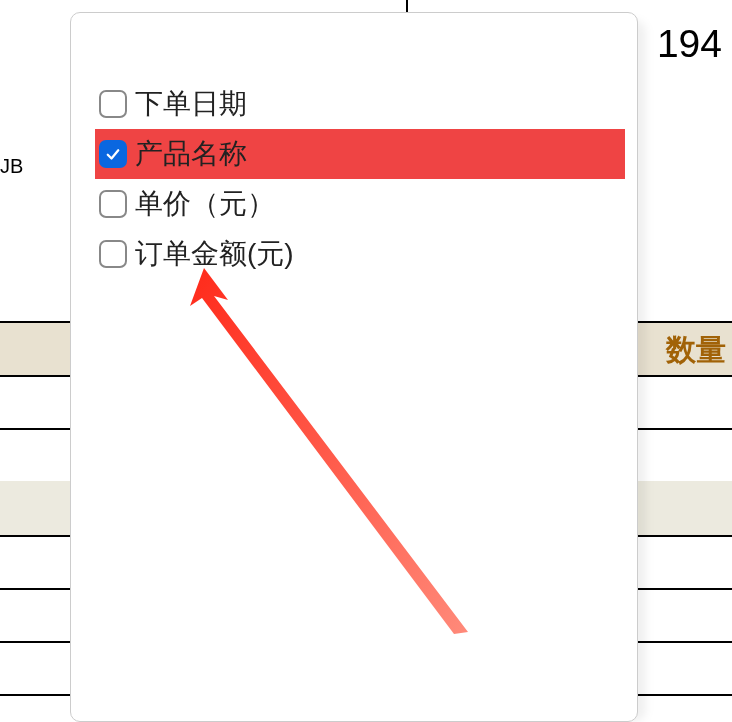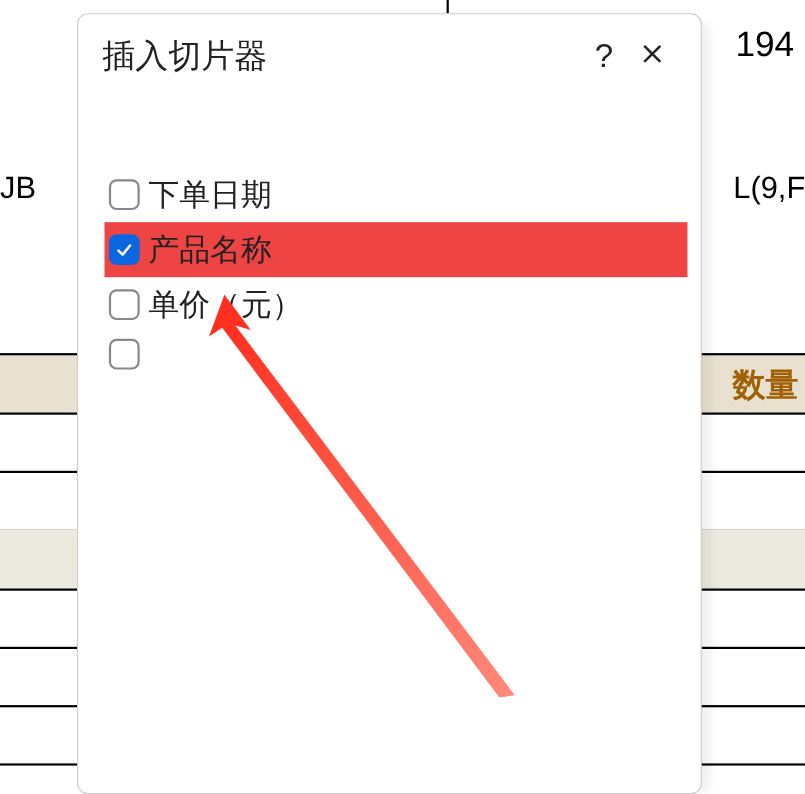--- a/index.html
+++ b/index.html
@@ -36,28 +36,28 @@
       background: #000;
     }
     .header-cell-text {
       position: absolute;
       font-size: 30px;
       font-weight: bold;
       color: #a16207;
     }
     .formula-text {
       position: absolute;
-      font-size: 28px;
+      font-size: 20px;
       color: #000;
     }
     .right-num {
       position: absolute;
       right: 10px;
       top: 22px;
-      font-size: 32px;
+      font-size: 39px;
       color: #000;
     }
     .header-band {
       position: absolute;
       top: 321px;
       left: 0;
       right: 0;
       height: 54px;
       background: #e8e1d0;
     }
@@ -160,49 +160,38 @@
       pointer-events: none;
     }
   </style>
 </head>
 <body>
 
 <div class="spreadsheet-bg">
   <div class="col-divider-top"></div>
   <span class="right-num">194</span>
   <span class="formula-text" style="top:155px; left:0;">JB</span>
-  <span class="formula-text" style="top:155px; right:0;">L(9,F</span>
 
   <div class="header-band"></div>
   <span class="header-cell-text" style="top:330px; right:6px;">数量</span>
 
   <div class="row-border" style="top:321px;"></div>
   <div class="row-border" style="top:375px;"></div>
   <div class="row-border" style="top:428px;"></div>
   <div class="row-border" style="top:481px;"></div>
   <div class="selected-row"></div>
   <div class="row-border" style="top:535px;"></div>
   <div class="row-border" style="top:588px;"></div>
   <div class="row-border" style="top:641px;"></div>
   <div class="row-border" style="top:694px;"></div>
 </div>
 
 <div class="dialog-shadow"></div>
 
 <div class="dialog">
-  <div class="dialog-titlebar">
-    <div class="dialog-title">插入切片器</div>
-    <div class="help-btn">?</div>
-    <div class="close-btn">
-      <svg viewBox="0 0 24 24">
-        <line x1="4" y1="4" x2="20" y2="20" stroke="#222" stroke-width="2.5"></line>
-        <line x1="20" y1="4" x2="4" y2="20" stroke="#222" stroke-width="2.5"></line>
-      </svg>
-    </div>
-  </div>
   <div class="dialog-body">
 
     <div class="field-row">
       <span class="checkbox"></span>
       <span class="field-label">下单日期</span>
     </div>
 
     <div class="field-row selected">
       <span class="checkbox checked">
         <svg viewBox="0 0 24 24">
@@ -214,20 +203,21 @@
 
 
     <div class="field-row">
       <span class="checkbox"></span>
       <span class="field-label">单价（元）</span>
     </div>
 
 
     <div class="field-row">
       <span class="checkbox"></span>
+      <span class="field-label">订单金额(元)</span>
     </div>
 
   </div>
 </div>
 
 <svg class="arrow-annotation" width="360" height="400">
   <defs>
     <linearGradient id="arrowGrad" x1="0%" y1="0%" x2="100%" y2="100%">
       <stop offset="0%" stop-color="#ff2a1a"></stop>
       <stop offset="100%" stop-color="#ff8a7a"></stop>

